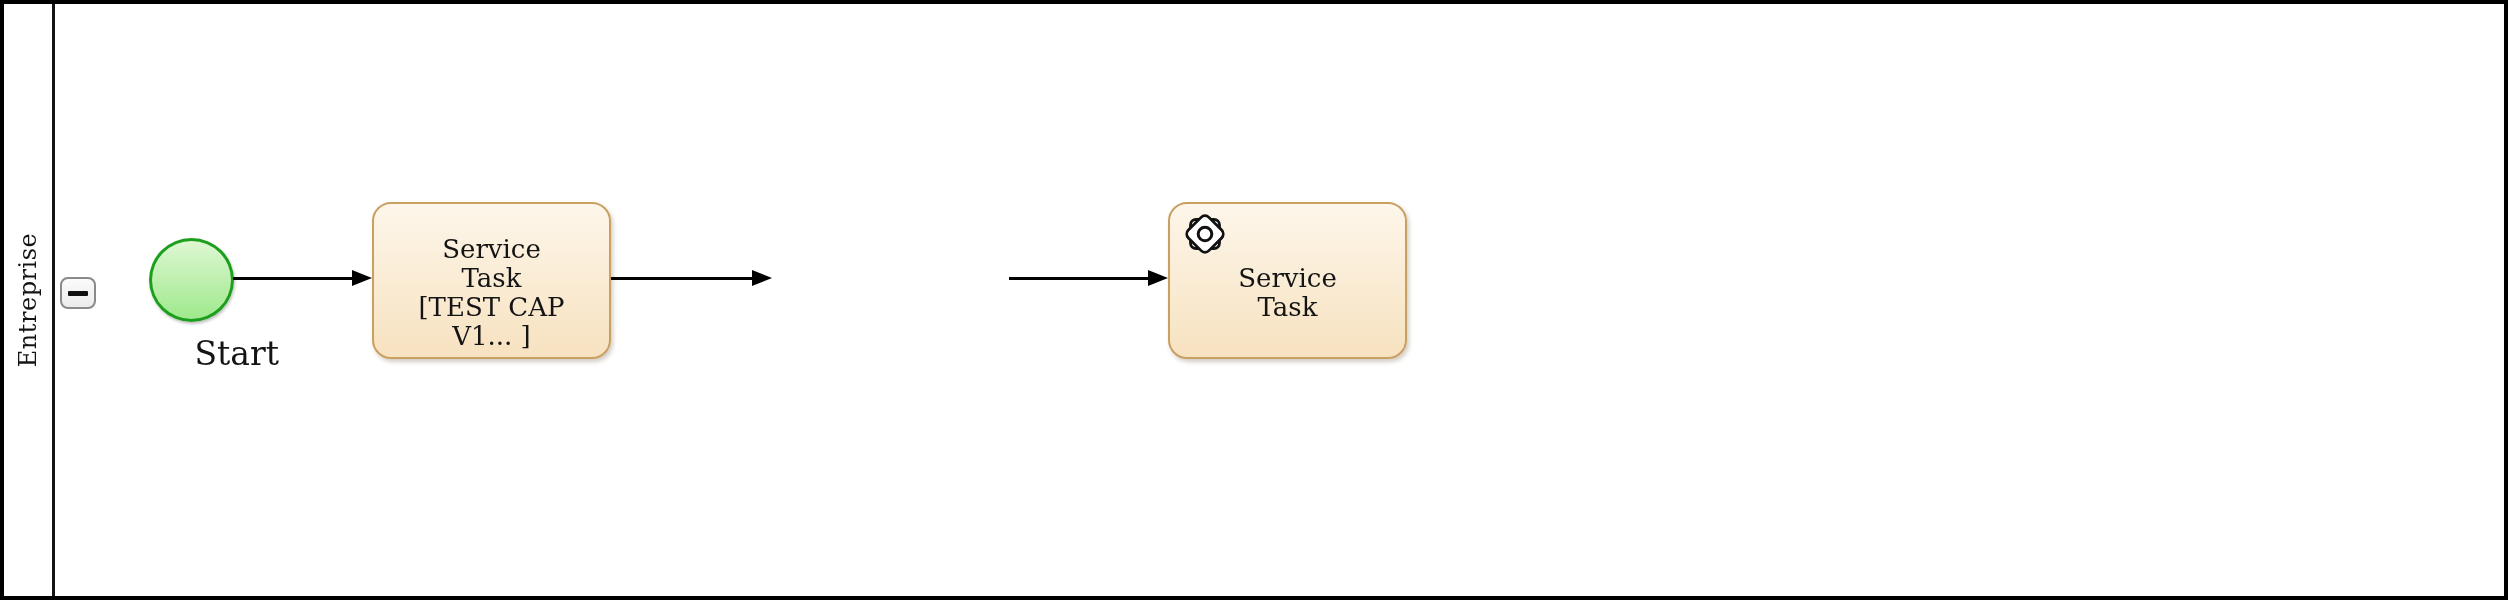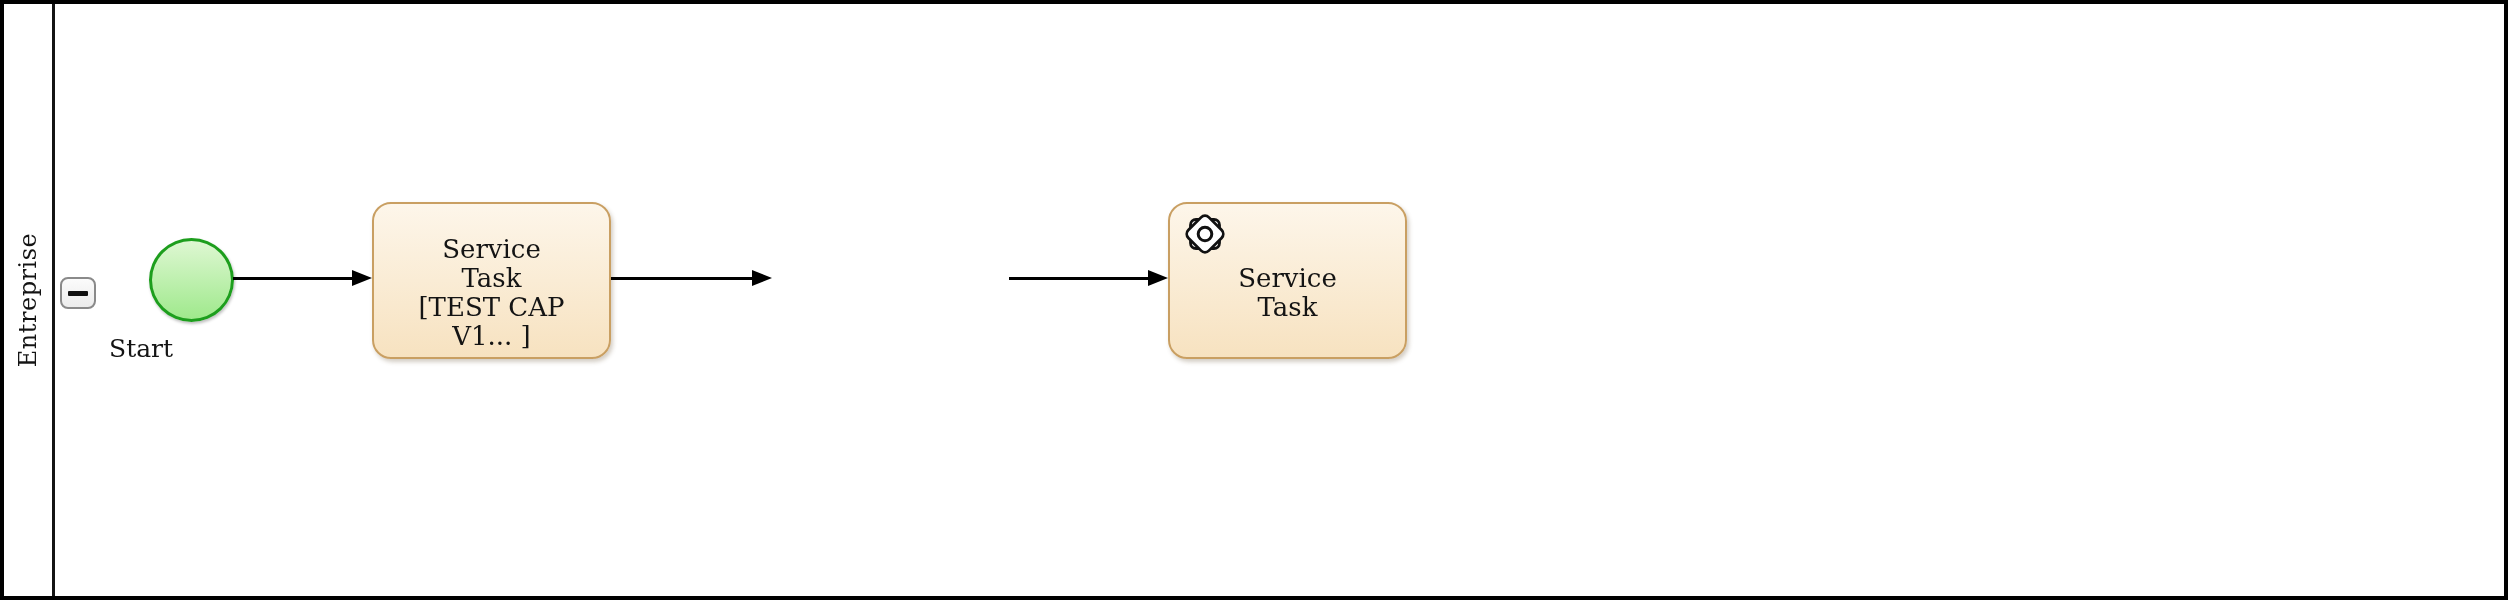--- a/index.html
+++ b/index.html
@@ -40,21 +40,21 @@
   .start-event {
     position: absolute; left: 145px; top: 234px; width: 85px; height: 84px;
     box-sizing: border-box;
     border: 3.5px solid var(--start-border, #1d9e1d);
     border-radius: 50%;
     background: linear-gradient(to bottom, var(--start-fill-top, #def7d2), var(--start-fill-bottom, #9fe98c));
     box-shadow: 1px 2px 3px rgba(0,0,0,0.25);
   }
   .start-label {
     position: absolute; left: 105px; top: 330px; width: 170px;
-    text-align: left; font-size: 25px;
+    text-align: right; font-size: 33px;
   }
   
   .task {
     position: absolute; top: 198px; width: 239px; height: 157px;
     box-sizing: border-box;
     border: 2.5px solid var(--task-border, #c99f62);
     border-radius: 19px;
     background: linear-gradient(to bottom, var(--task-fill-top, #fdf6ea), var(--task-fill-bottom, #f7e2c0));
     box-shadow: 2px 3px 4px rgba(110, 90, 60, 0.30);
     display: flex; align-items: center; justify-content: center;

